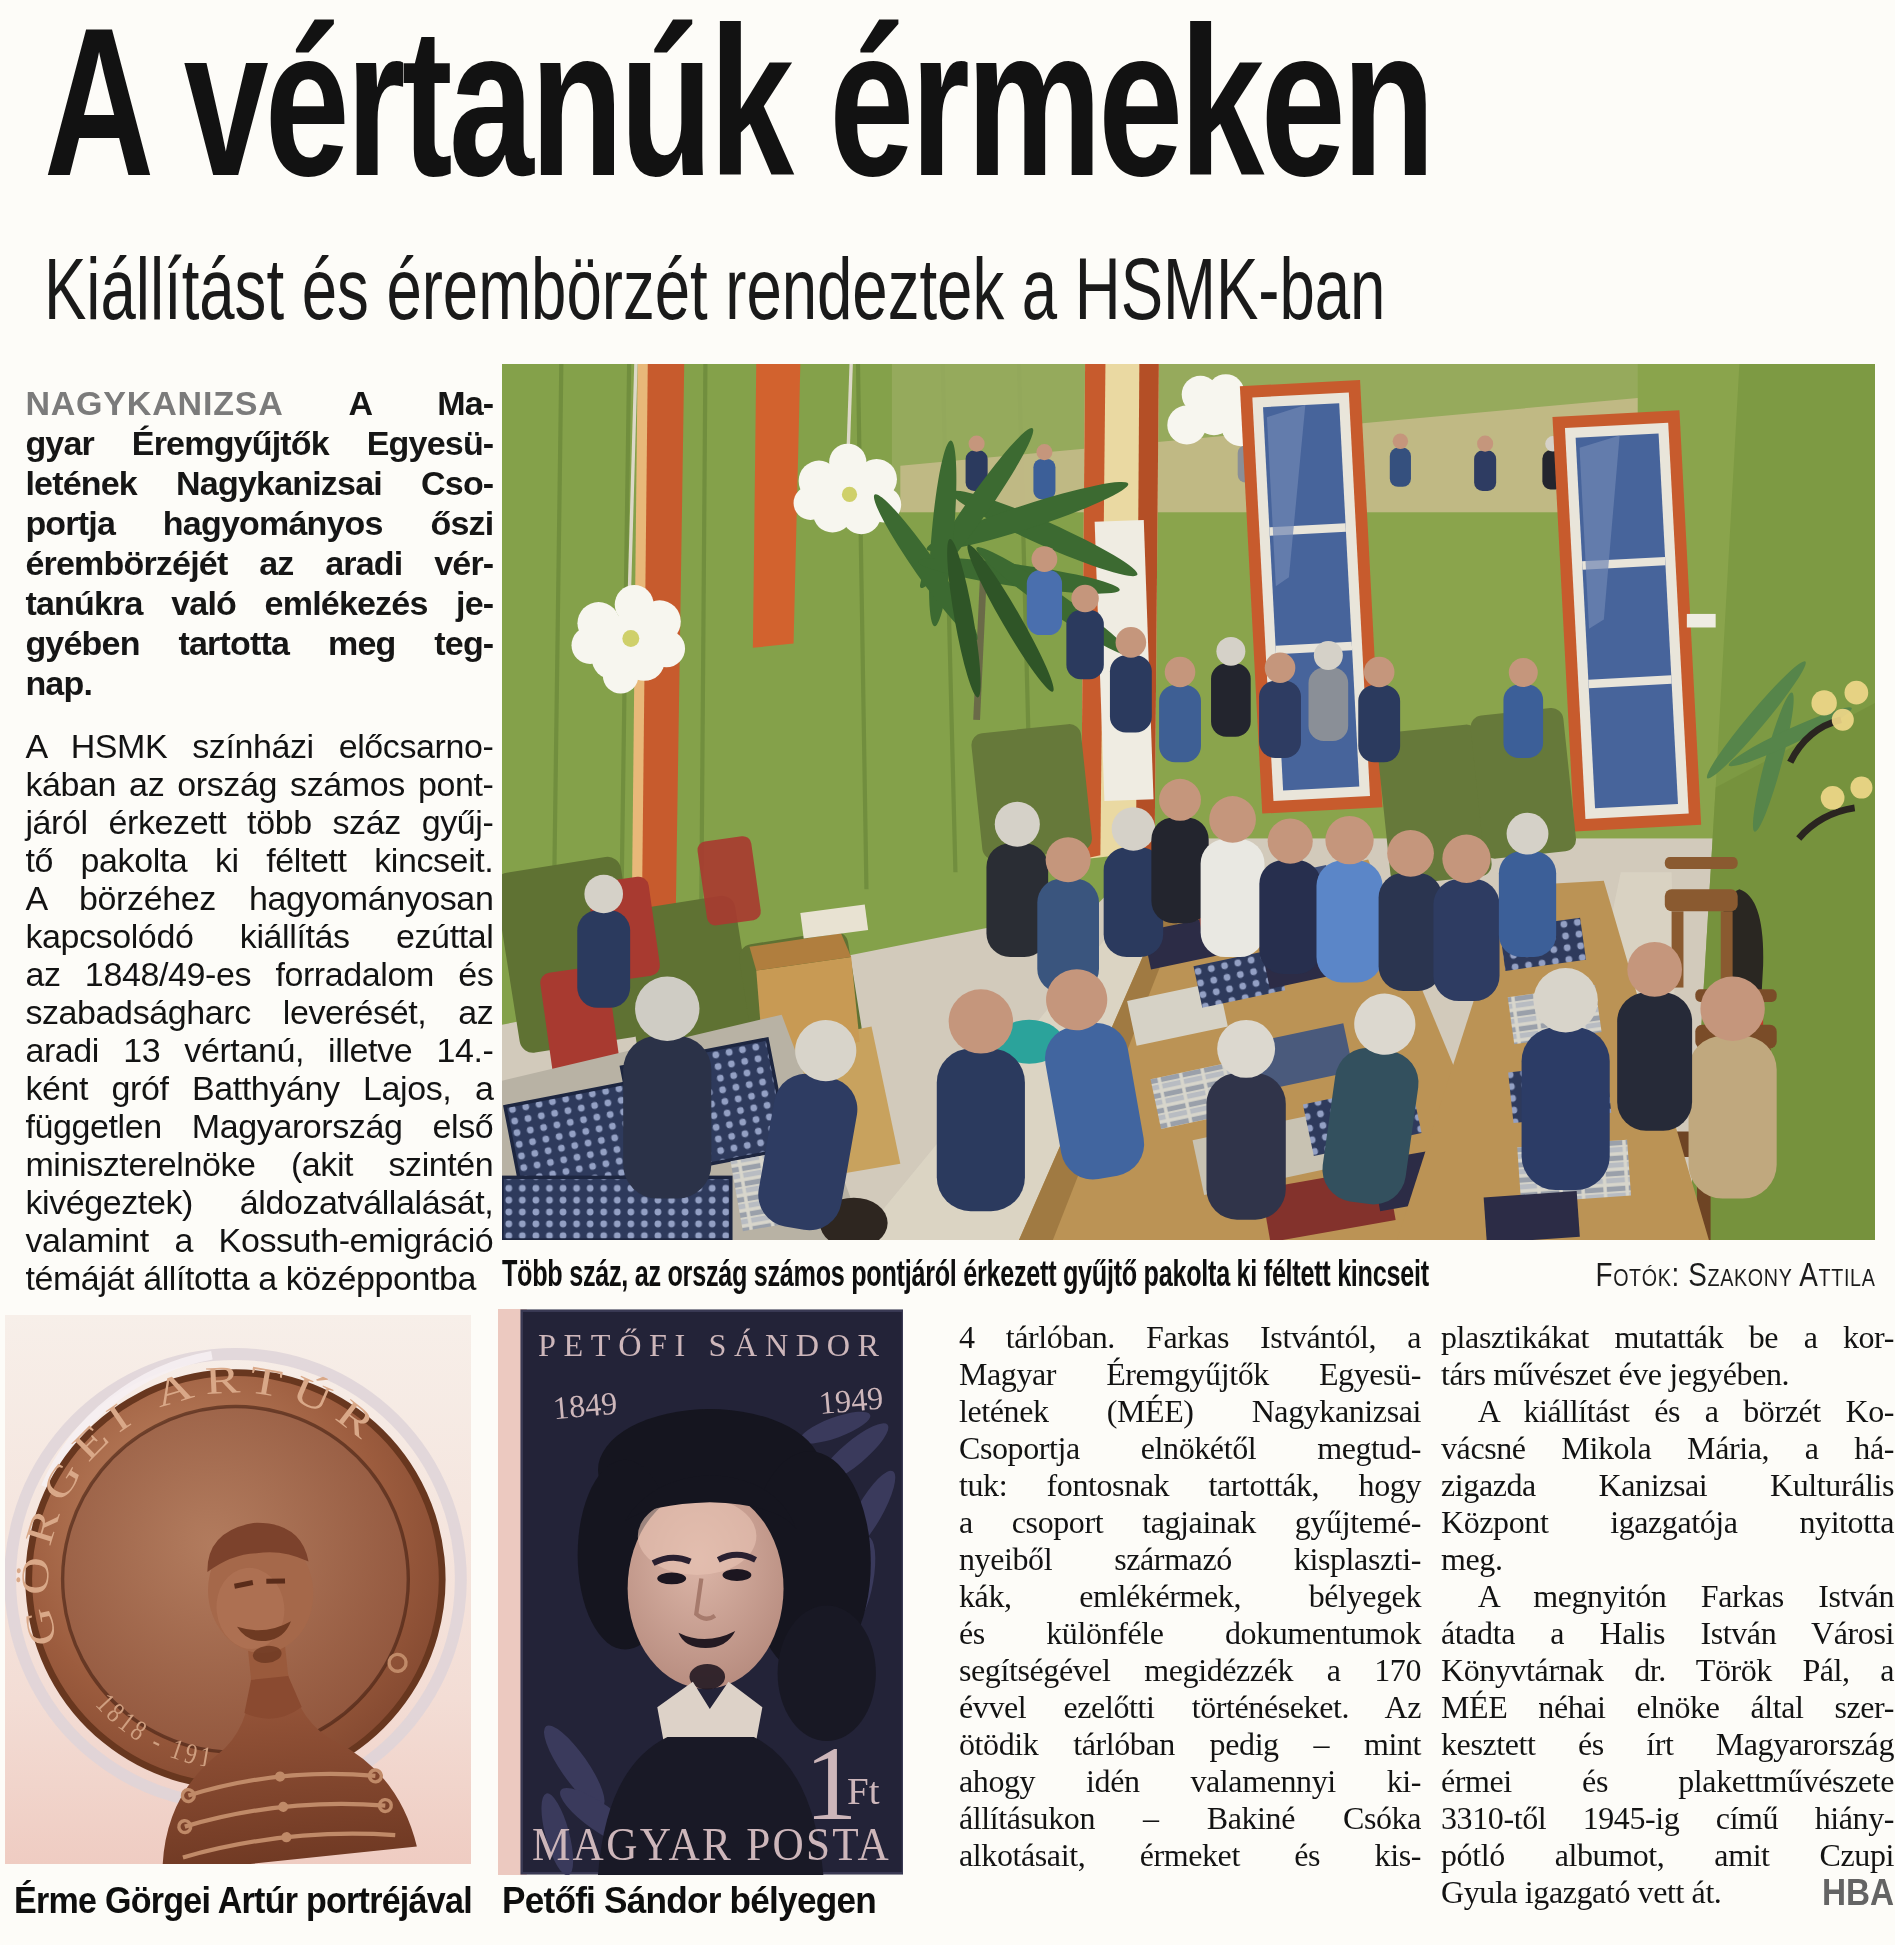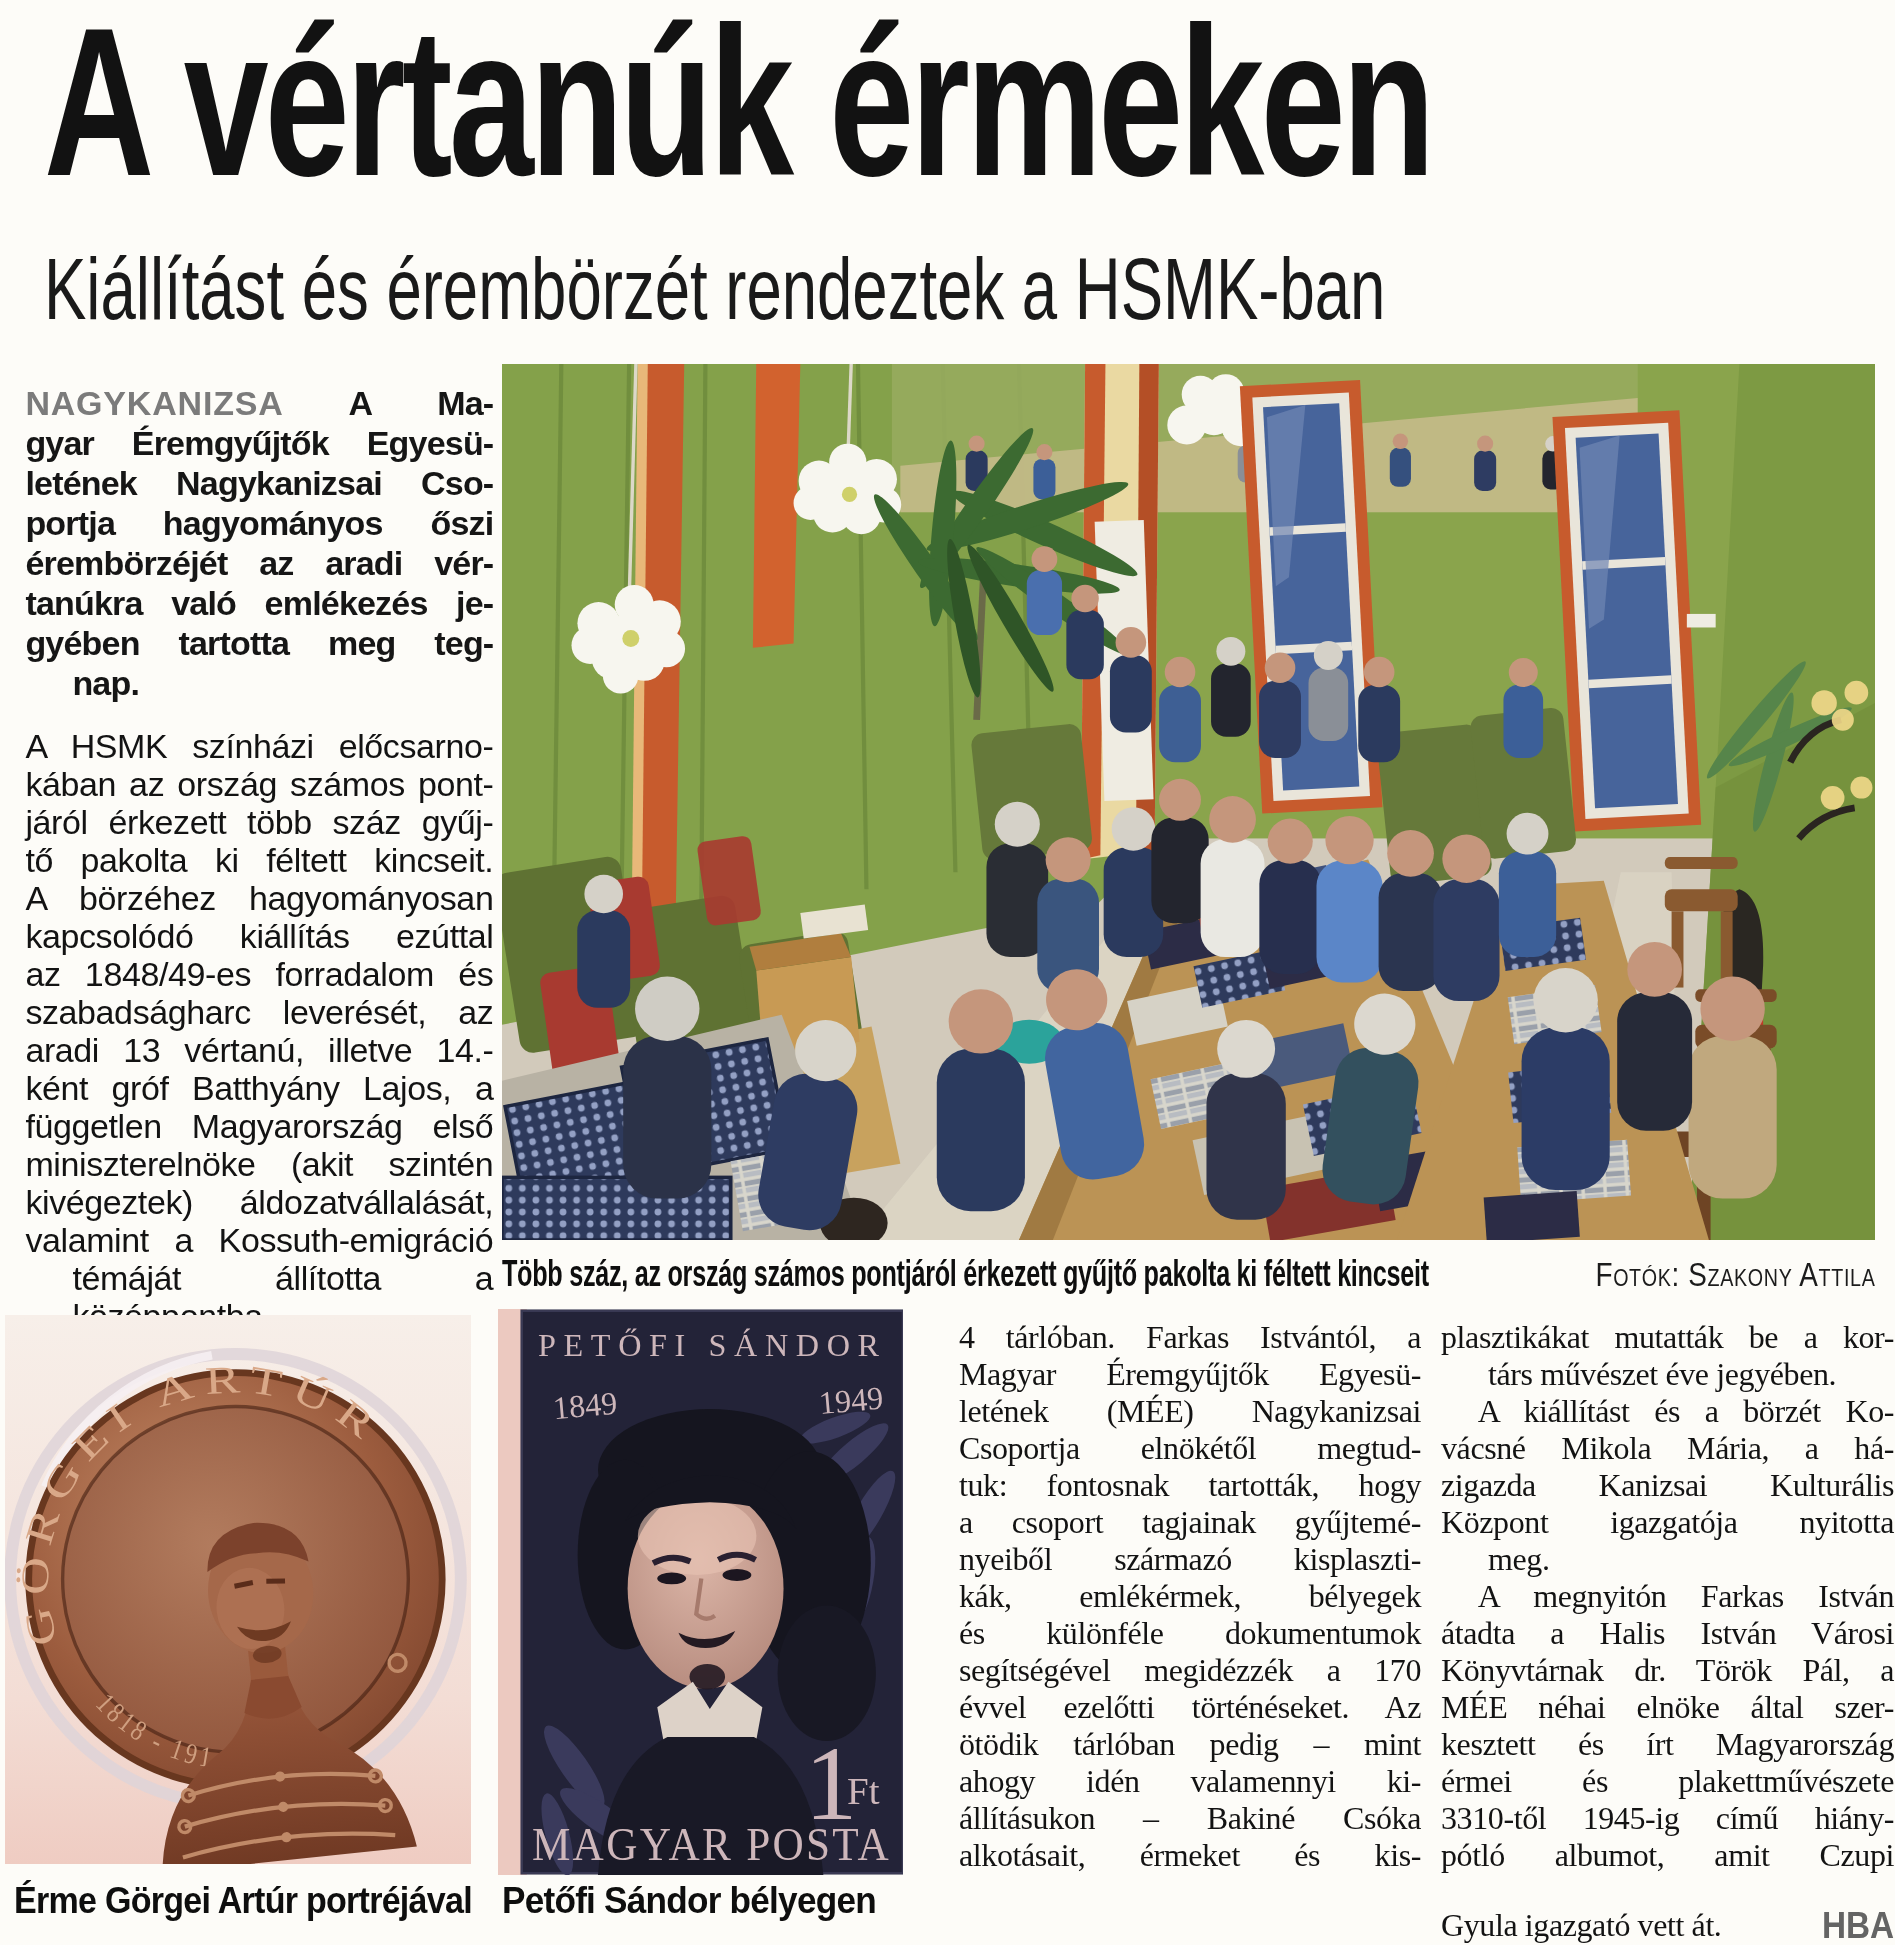--- a/index.html
+++ b/index.html
@@ -14,21 +14,21 @@
     margin:0;font-size:212px;line-height:193px;font-weight:bold;color:var(--headline,#121212);
     letter-spacing:-5.1px;white-space:nowrap;transform:scaleX(.72);transform-origin:left top;
   }
   .subheadline-wrap{position:absolute;left:44px;top:238px;width:1831px;height:110px;}
   .subheadline{
     margin:0;font-size:87px;line-height:102px;font-weight:400;color:#1a1a1a;
     letter-spacing:0;white-space:nowrap;transform:scaleX(.73);transform-origin:left top;
   }
   
   .tl{text-align:justify;text-align-last:justify;}
-  .tl-end{text-align-last:left;margin-left:47px;}
+  .tl-end{text-align-last:left;}
   .tl-in{text-indent:1.15em;}
   
   .col-left{position:absolute;left:25.4px;top:383px;width:468px;}
   .lead{font-family:"Liberation Sans",sans-serif;font-weight:bold;font-size:34px;line-height:40px;letter-spacing:-0.8px;color:#161616;}
   .lead .loc{color:var(--location-tag,#7b7b7b);letter-spacing:0.8px;margin-top:48px;}
   .body-serif{font-family:Liberation Sans, sans-serif;font-size:34px;line-height:38px;letter-spacing:-0.4px;color:#131313;margin-top:24px;}
   
   .main-photo{position:absolute;left:502px;top:364px;width:1373px;height:876px;margin:0;}
   .main-photo svg{display:block;width:100%;height:100%;}
   .caption-row{position:absolute;left:502px;top:1253px;width:1373px;height:51px;}
@@ -50,21 +50,21 @@
   
   .stamp-fig{position:absolute;left:498px;top:1309px;width:405px;height:566px;margin:0;}
   .stamp-fig svg{display:block;width:100%;height:100%;}
   .stamp-caption{
     position:absolute;left:502px;top:1880px;font-weight:bold;font-size:37px;color:#0e0e0e;
     transform:scaleX(.95);transform-origin:left top;white-space:nowrap;letter-spacing:-0.8px;
   }
   
   .col3{position:absolute;left:959px;top:1319px;width:462px;font-family:"Liberation Serif",serif;font-size:32px;line-height:37px;letter-spacing:-0.4px;color:#131313;}
   .col4{position:absolute;left:1441px;top:1319px;width:453px;font-family:"Liberation Serif",serif;font-size:32px;line-height:37px;letter-spacing:-0.4px;color:#131313;}
-  .last-row{display:flex;justify-content:space-between;align-items:flex-end;margin-top:33px;}
+  .last-row{display:flex;justify-content:space-between;align-items:flex-end;}
   .sig{font-family:"Liberation Sans",sans-serif;font-weight:bold;font-size:37px;color:var(--signature,#646464);letter-spacing:0;transform:scaleX(.9);transform-origin:right bottom;}
   text{user-select:none;}
 </style>
 </head>
 <body>
 
 <div class="page">
 
   <div class="headline-wrap">
     <h1 class="headline">A vértanúk érmeken</h1>

